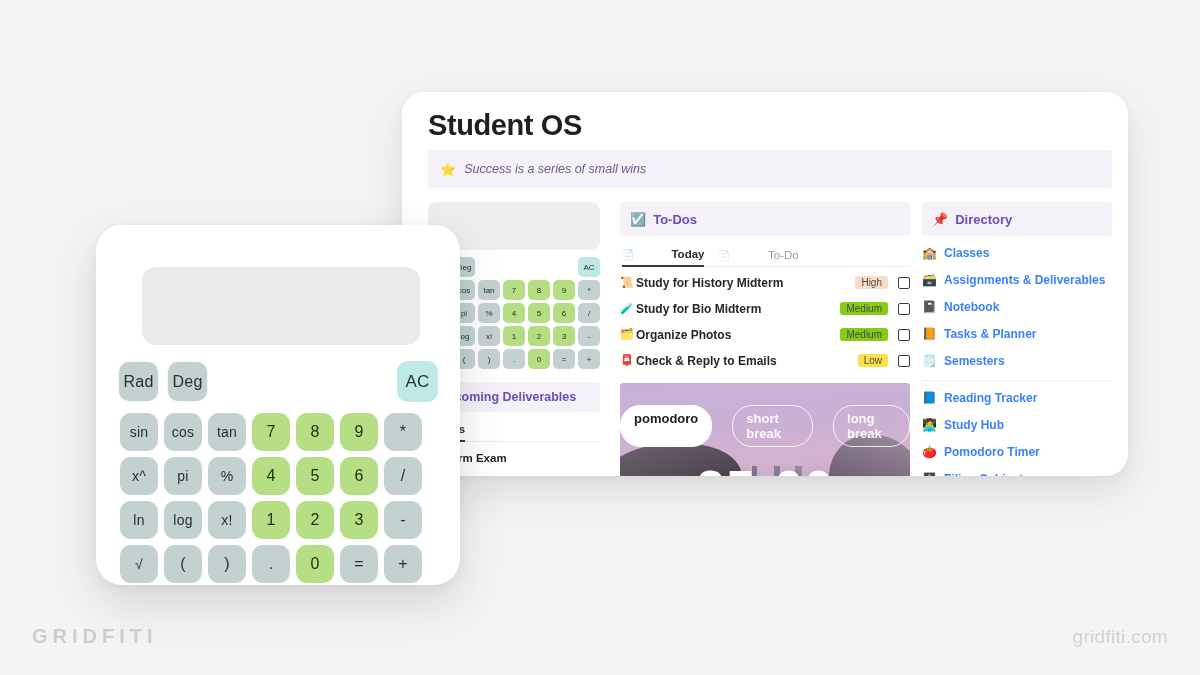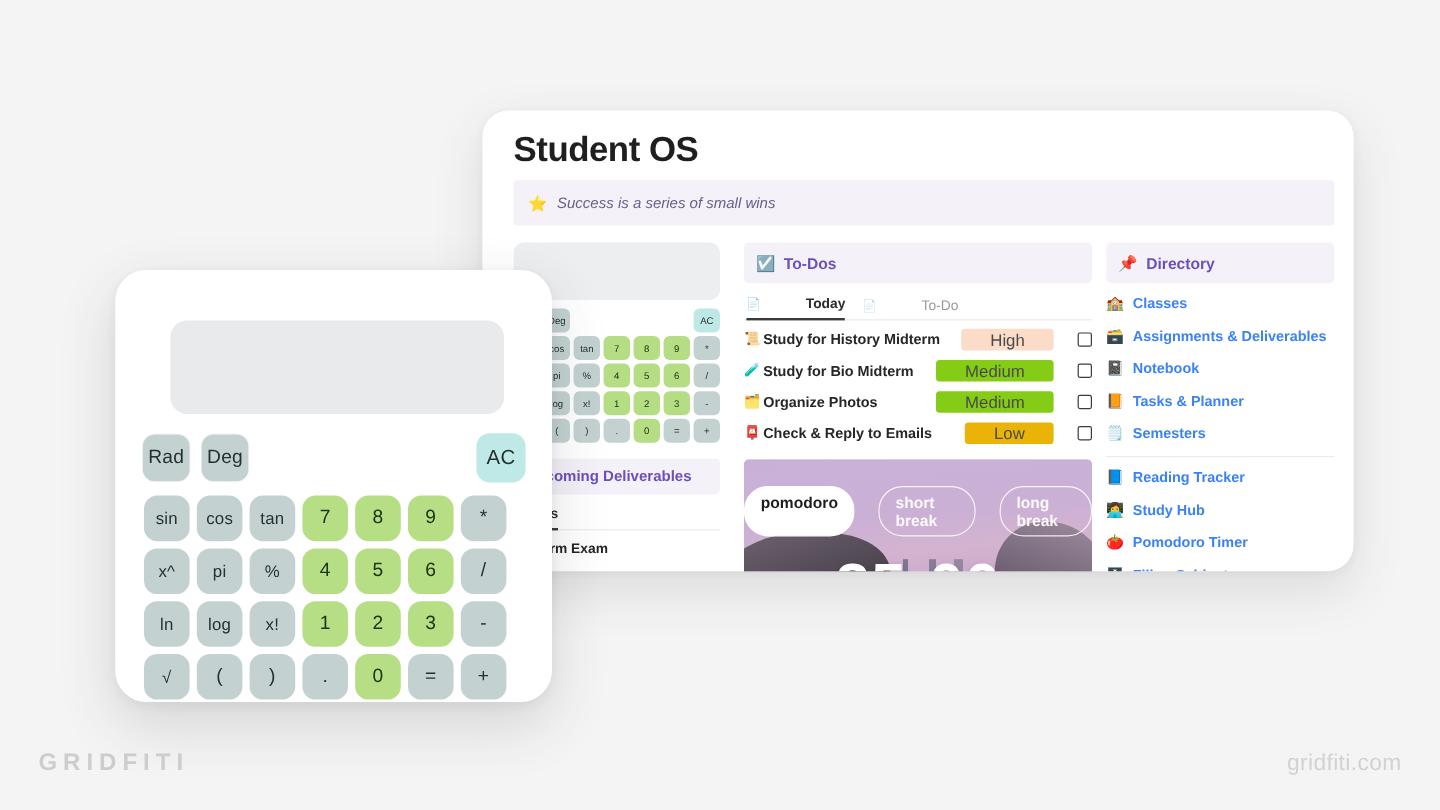--- a/index.html
+++ b/index.html
@@ -81,26 +81,26 @@
   .todo-row {
     display: flex; align-items: center;
     height: 21px; margin-top: 5px;
   }
   .todo-ic { width: 16px; font-size: 11px; flex: 0 0 16px; }
   .todo-lb {
     flex: 1; font-size: 12px; font-weight: 700; color: #262626;
     white-space: nowrap;
   }
   .badge {
-    font-size: 14px; padding: 1px 24px; border-radius: 3px;
-    margin-right: 20px; white-space: nowrap; color: #4a4a4a;
+    font-size: 10px; padding: 1px 6px; border-radius: 3px;
+    margin-right: 10px; white-space: nowrap; color: #4a4a4a;
   }
   .badge.high { background: #fbdcc8; }
   .badge.medium { background: #84cc16; }
-  .badge.low { background: #eab308; }
+  .badge.low { background: #fde047; }
   .chk {
     width: 12px; height: 12px; border: 1.6px solid #3b3b3b;
     border-radius: 2px; flex: 0 0 12px;
   }
 
   
   .pomo {
     margin-top: 12px; width: 290px; height: 118px;
     border-radius: 4px; overflow: hidden; position: relative;
     background: linear-gradient(180deg,#c9b0d4 0%, #c3a8d2 30%, #cbaecd 55%, #bd9fc2 100%);

